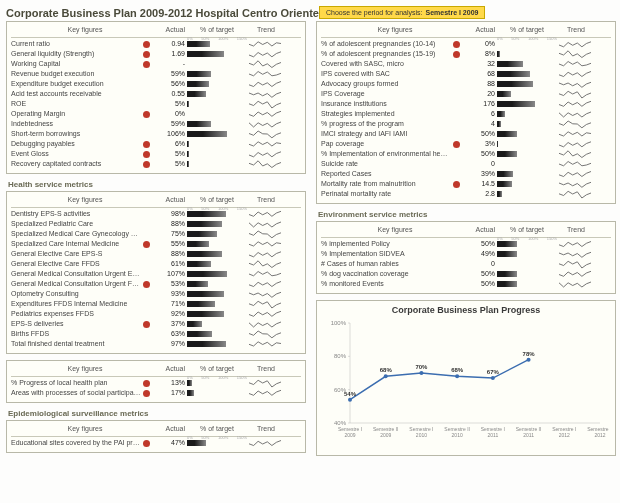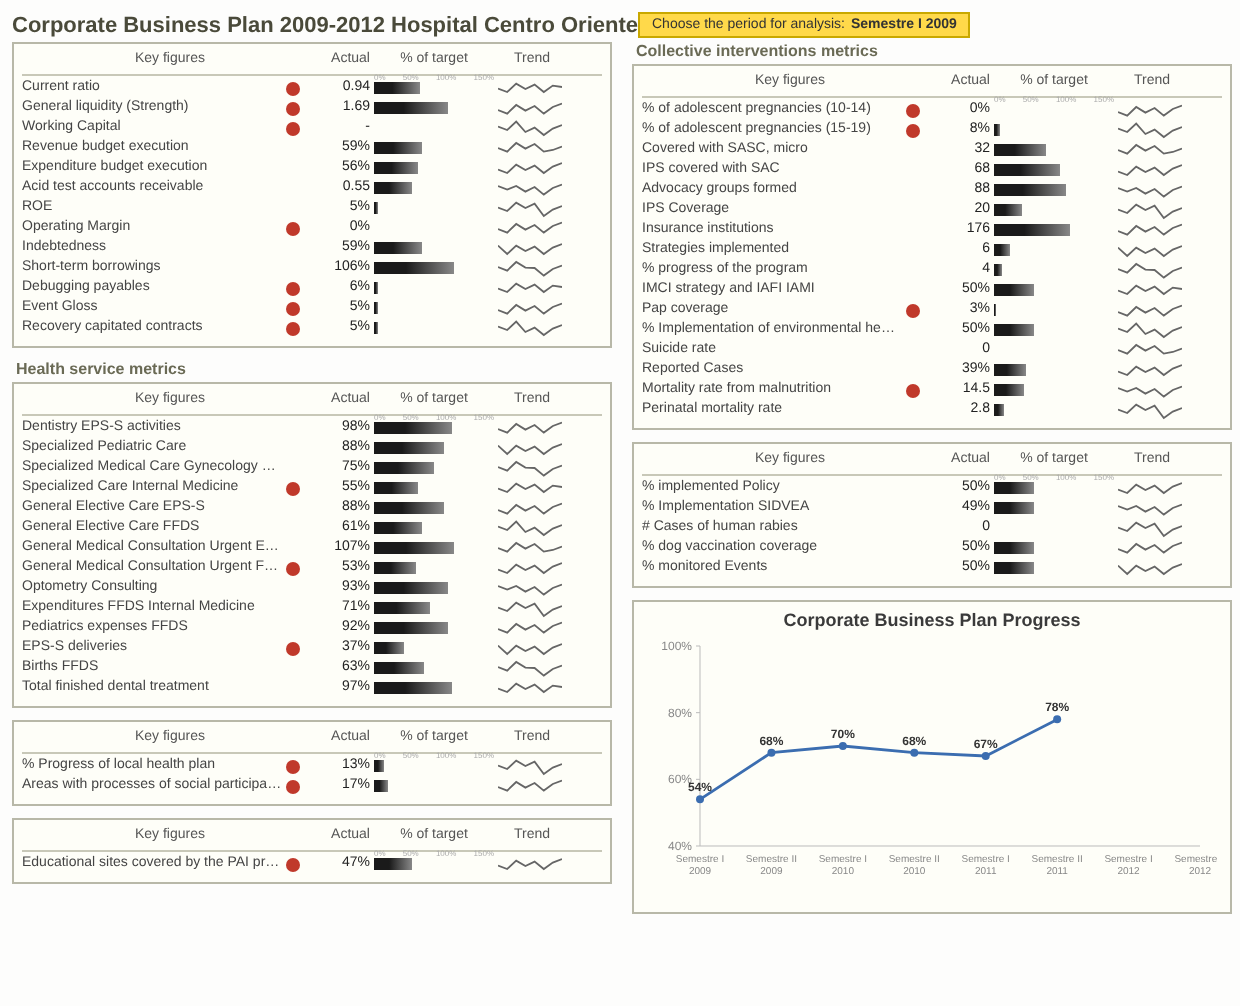--- a/index.html
+++ b/index.html
@@ -515,20 +515,21 @@
             <div class="bar-wrap">
               <div class="bar-fill" style="width: 6.8px;"></div>
             </div>
             <svg class="spark" viewBox="0 0 32 10">
               <path d="M0.0,5.5 L4.6,7.3 L9.1,3.0 L13.7,5.8 L18.3,3.5 L22.9,7.3 L27.4,4.0 L32.0,2.3"></path>
             </svg>
           </div>
         </div>
       </div>
       <div class="panel">
+        <div class="panel-title">Epidemiological surveillance metrics</div>
         <div class="kpi-table">
           <div class="kpi-header">
             <div class="h-key">Key figures</div>
             <div class="h-act">Actual</div>
             <div class="h-pct">% of target</div>
             <div class="h-tr">Trend</div>
           </div>
           <div class="kpi-row">
             <div class="name">Educational sites covered by the PAI program</div>
             <div class="dot"></div>
@@ -544,21 +545,20 @@
             </div>
             <svg class="spark" viewBox="0 0 32 10">
               <path d="M0.0,5.8 L4.6,7.5 L9.1,3.3 L13.7,6.0 L18.3,3.8 L22.9,7.5 L27.4,4.3 L32.0,2.5"></path>
             </svg>
           </div>
         </div>
       </div>
     </div>
   <div class="col" id="col-right">
       <div class="panel">
-        <div class="panel-title">Collective interventions metrics</div>
         <div class="kpi-table">
           <div class="kpi-header">
             <div class="h-key">Key figures</div>
             <div class="h-act">Actual</div>
             <div class="h-pct">% of target</div>
             <div class="h-tr">Trend</div>
           </div>
           <div class="kpi-row">
             <div class="name">% of adolescent pregnancies (10-14)</div>
             <div class="dot"></div>
@@ -737,20 +737,21 @@
             <div class="bar-wrap">
               <div class="bar-fill" style="width: 4.8px;"></div>
             </div>
             <svg class="spark" viewBox="0 0 32 10">
               <path d="M0.0,4.8 L4.6,6.5 L9.1,2.3 L13.7,5.0 L18.3,2.8 L22.9,9.0 L27.4,5.8 L32.0,4.0"></path>
             </svg>
           </div>
         </div>
       </div>
       <div class="panel">
+        <div class="panel-title">Environment service metrics</div>
         <div class="kpi-table">
           <div class="kpi-header">
             <div class="h-key">Key figures</div>
             <div class="h-act">Actual</div>
             <div class="h-pct">% of target</div>
             <div class="h-tr">Trend</div>
           </div>
           <div class="kpi-row">
             <div class="name">% implemented Policy</div>
             <div class="dot hidden"></div>

